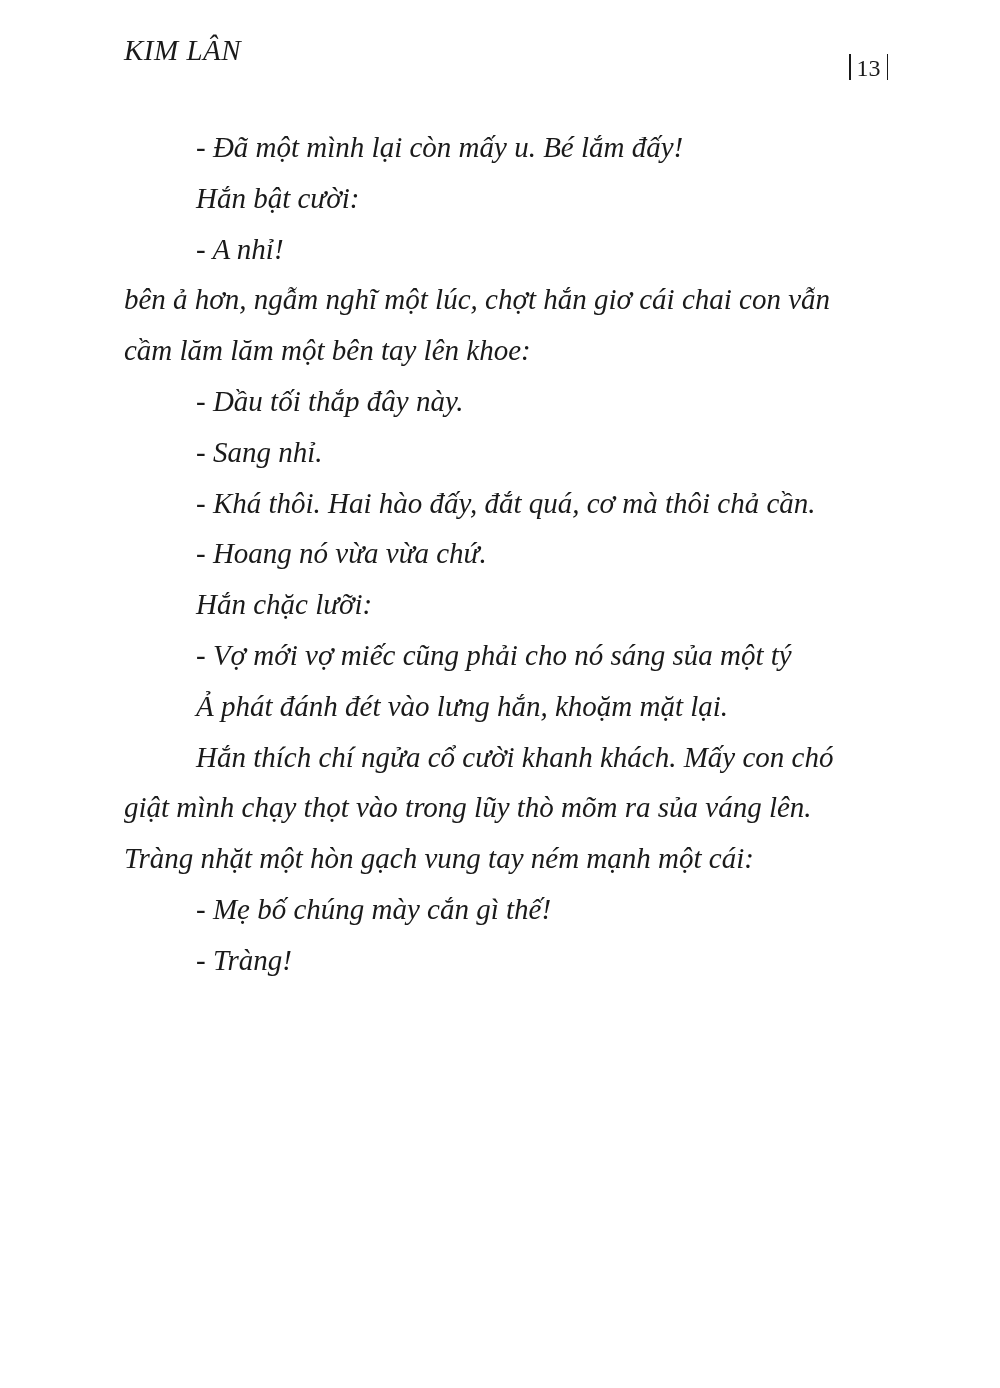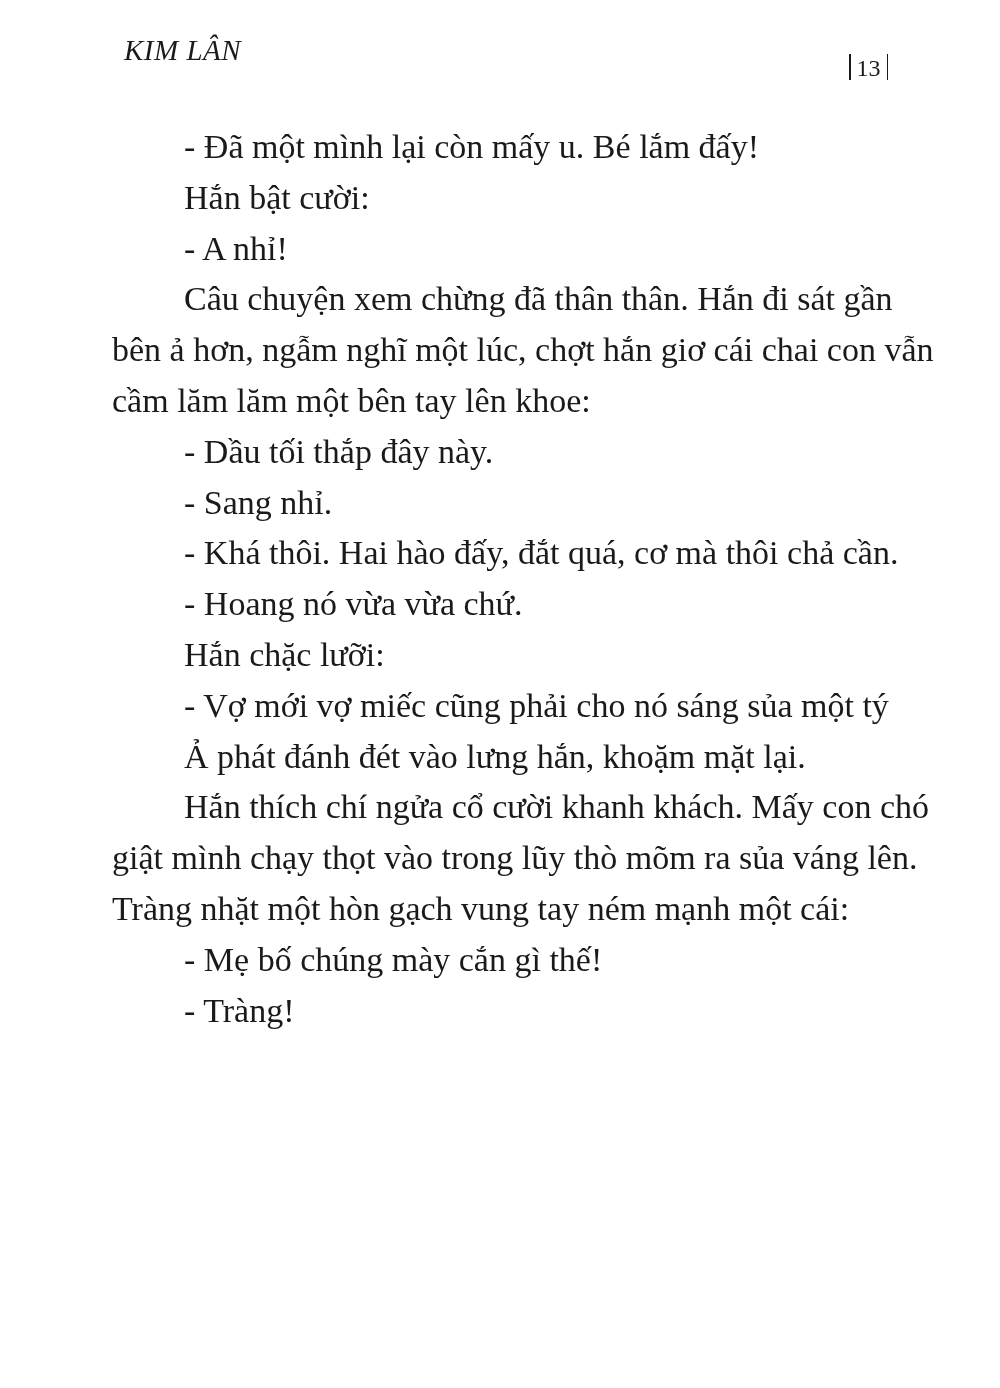--- a/index.html
+++ b/index.html
@@ -41,45 +41,45 @@
     .page-number .bar {
       display: inline-block;
       width: 1.5px;
       height: 26px;
       background: #1a1a1a;
       vertical-align: -4px;
       margin: 0 6px;
     }
     .body-text {
       position: absolute;
-      left: 112px;
+      left: 124px;
       top: 126px;
       width: 772px;
-      font-size: 34px;
+      font-size: 29px;
+      font-style: italic;
     }
     .line {
       height: 50.8px;
       line-height: 42px;
       white-space: nowrap;
     }
     .indent { padding-left: 72px; }
   </style>
 </head>
 <body>
 
 <div class="running-head">
   <span class="author">KIM LÂN</span>
   <span class="page-number"><span class="bar"></span><span>13</span><span class="bar"></span></span>
 </div>
 
 <div class="body-text">
   <div class="line indent">- Đã một mình lại còn mấy u. Bé lắm đấy!</div>
   <div class="line indent">Hắn bật cười:</div>
   <div class="line indent">- A nhỉ!</div>
-  <div class="line indent">Câu chuyện xem chừng đã thân thân. Hắn đi sát gần</div>
   <div class="line">bên ả hơn, ngẫm nghĩ một lúc, chợt hắn giơ cái chai con vẫn</div>
   <div class="line">cầm lăm lăm một bên tay lên khoe:</div>
   <div class="line indent">- Dầu tối thắp đây này.</div>
   <div class="line indent">- Sang nhỉ.</div>
   <div class="line indent">- Khá thôi. Hai hào đấy, đắt quá, cơ mà thôi chả cần.</div>
   <div class="line indent">- Hoang nó vừa vừa chứ.</div>
   <div class="line indent">Hắn chặc lưỡi:</div>
   <div class="line indent">- Vợ mới vợ miếc cũng phải cho nó sáng sủa một tý</div>
   <div class="line indent">Ả phát đánh đét vào lưng hắn, khoặm mặt lại.</div>
   <div class="line indent">Hắn thích chí ngửa cổ cười khanh khách. Mấy con chó</div>

